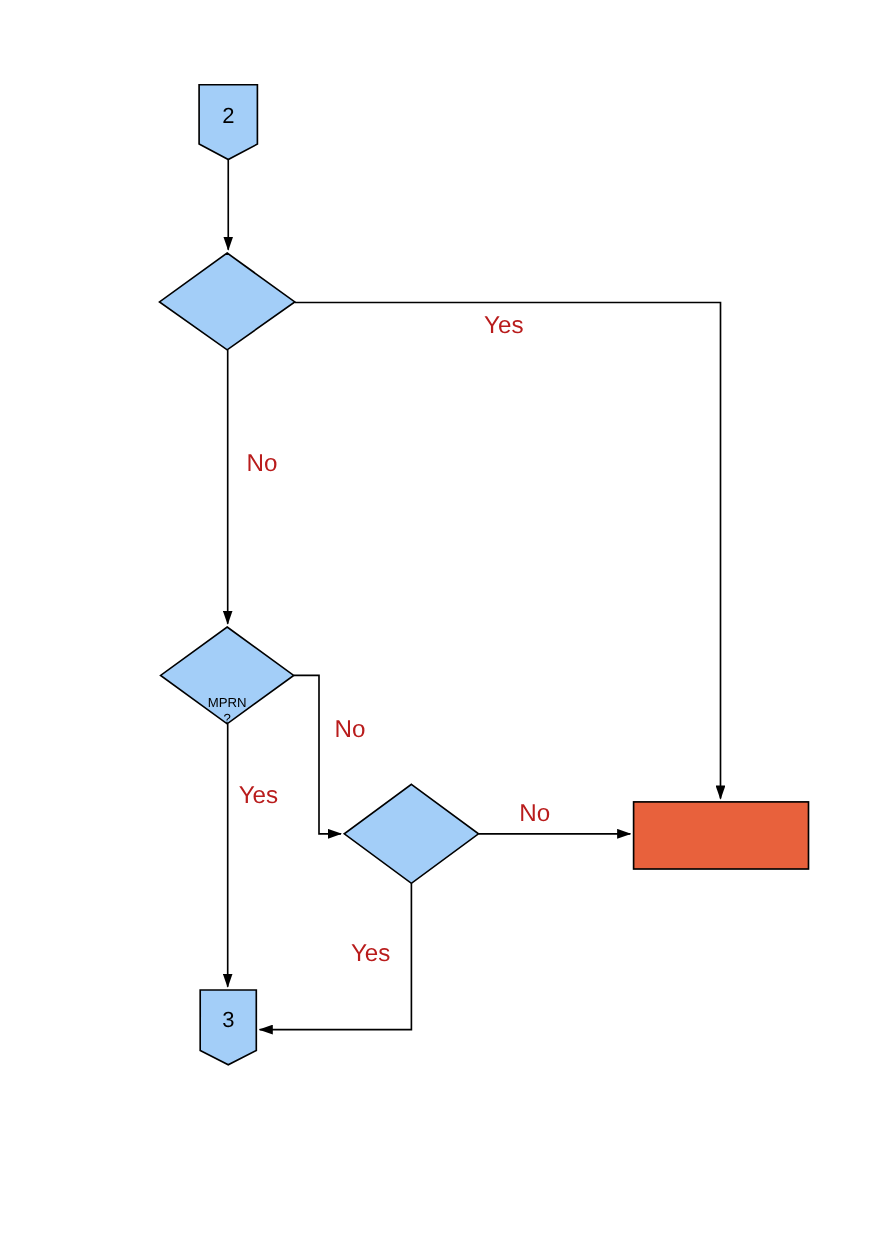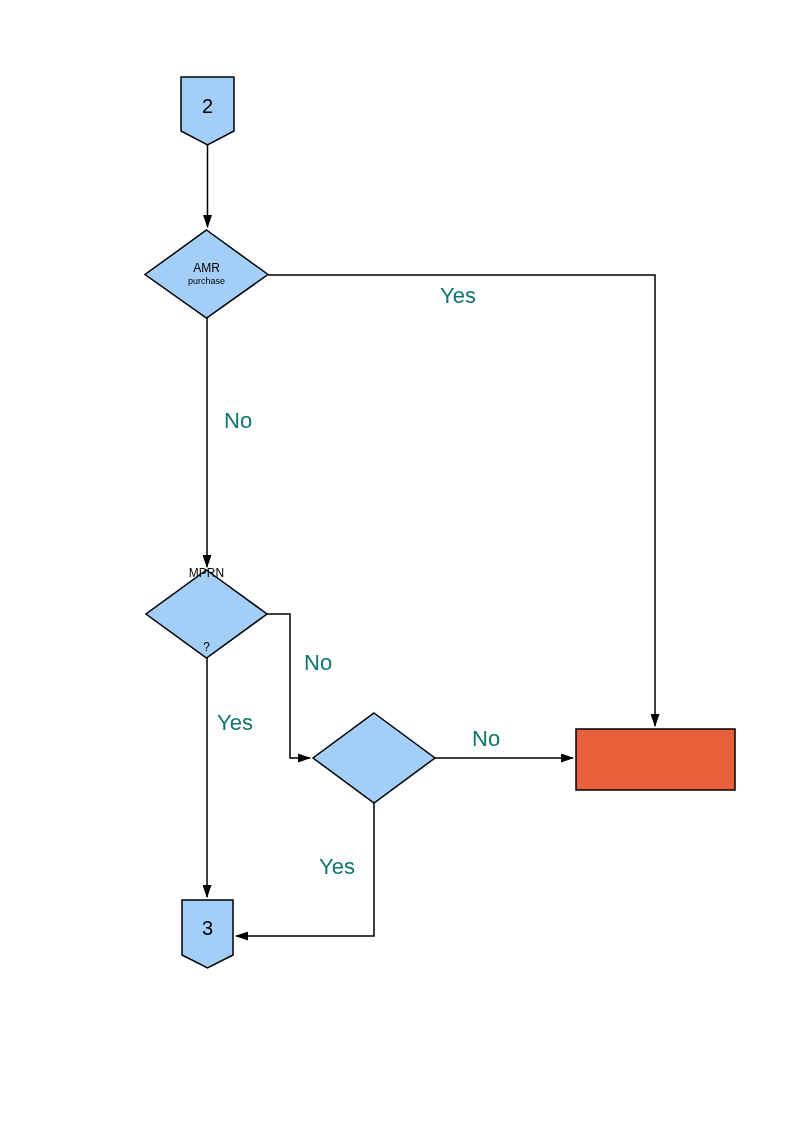--- a/index.html
+++ b/index.html
@@ -31,21 +31,21 @@
     pointer-events: none;
     line-height: 1.2;
   }
   .connector-num { font-size: 20px; }
   .decision-line-lg { font-size: 12px; }
   .decision-line-sm { font-size: 9px; }
   .process-line { font-size: 21px; line-height: 1.35; }
   .edge-label {
     position: absolute;
     font-size: 22px;
-    color: #0f766e;
+    color: #b91c1c;
     white-space: nowrap;
   }
 </style>
 </head>
 <body>
 
 <div class="page">
 
   <svg class="diagram-svg" width="794" height="1123" viewBox="0 0 794 1123">
     <defs>
@@ -72,26 +72,22 @@
 
     <rect x="576" y="729" width="159" height="61" stroke="#000000" stroke-width="1.5" fill="#E8613C"></rect>
 
     <polygon points="182,900 233,900 233,955 207.5,968 182,955" stroke="#000000" stroke-width="1.5" fill="#A3CEF8"></polygon>
   </svg>
 
   <div class="node-label connector-num" style="left:181px; top:77px; width:53px; height:58px;">
     <span>2</span>
   </div>
 
-  <div class="node-label" style="left:145px; top:230px; width:123px; height:88px;">
-    <span class="decision-line-lg">AMR</span>
-    <span class="decision-line-sm">purchase</span>
-  </div>
 
-  <div class="node-label" style="left:146px; top:566px; width:121px; height:88px;justify-content:space-between;">
+  <div class="node-label" style="left:146px; top:602px; width:121px; height:88px;">
     <span class="decision-line-lg">MPRN</span>
     <span class="decision-line-lg">?</span>
   </div>
 
 
 
   <div class="node-label connector-num" style="left:182px; top:900px; width:51px; height:55px;">
     <span>3</span>
   </div>
 

